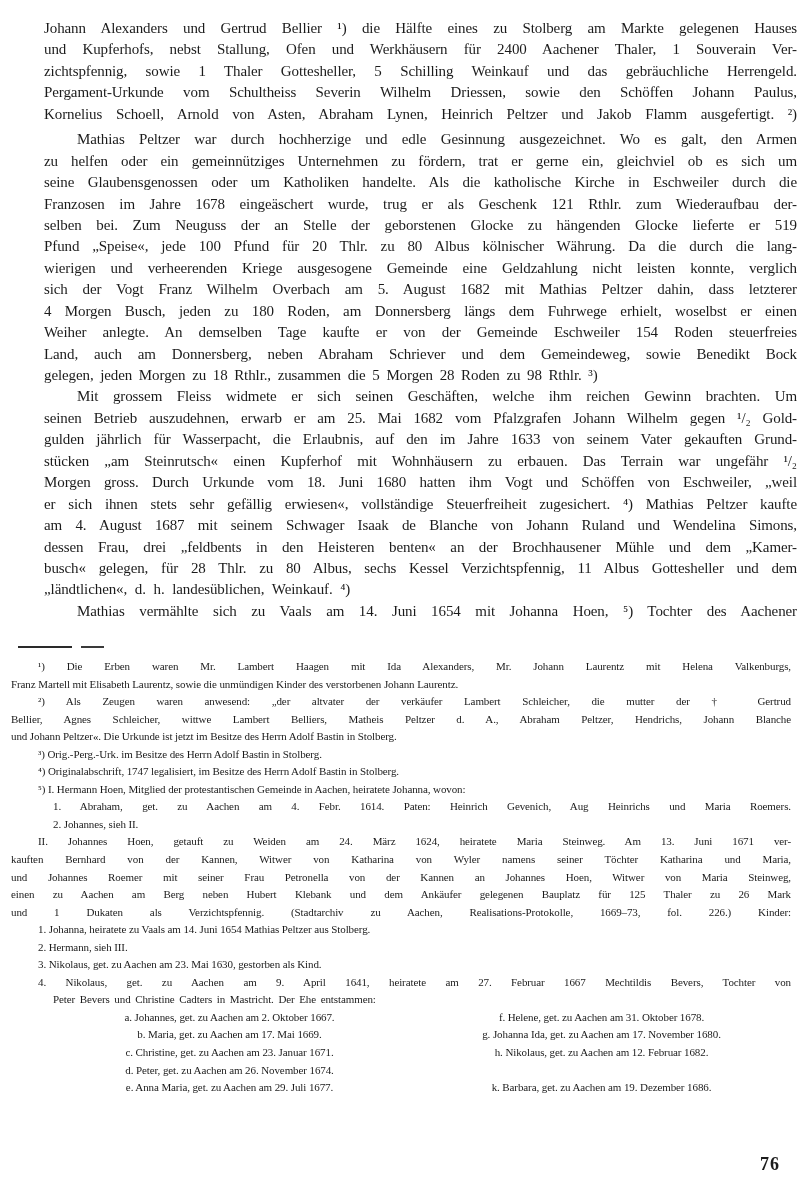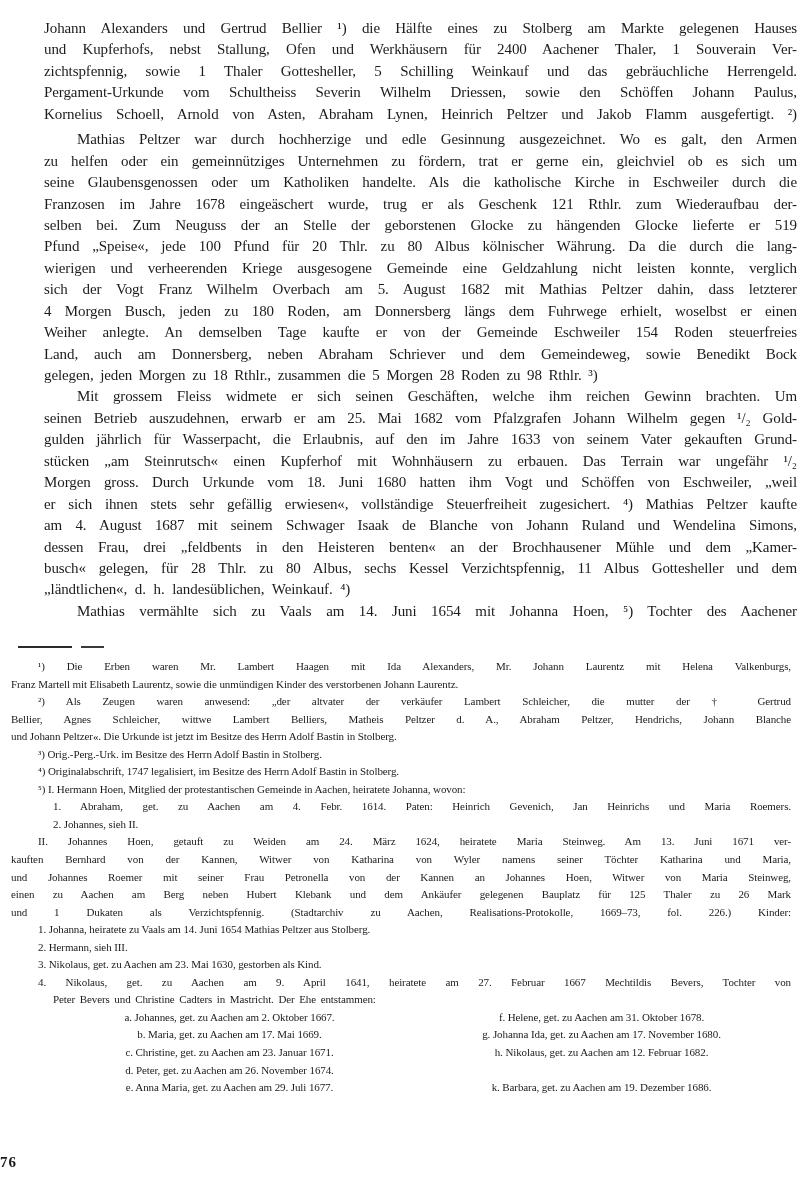--- a/index.html
+++ b/index.html
@@ -36,22 +36,22 @@
     overflow:hidden;
   }
   .f-ind1{padding-left:27px;}
   .f-ind2{padding-left:42px;}
   .fn-cols .row{display:flex;height:17.55px;line-height:17.55px;text-align:center;}
   .fn-cols .cell-l{padding-left:36px;width:365px;overflow:hidden;}
   .fn-cols .cell-r{flex:1;overflow:hidden;}
 
   .page-number{
     position:absolute;top:1154px;left:0;width:780px;
-    text-align:left;
-    font-size:15px;font-weight:bold;letter-spacing:1px;
+    text-align:right;
+    font-size:18px;font-weight:bold;letter-spacing:1px;
   }
 </style>
 </head>
 <body>
 
 <div class="page">
   <div class="body-text" id="body-container">
       <div class="para">
         <div class="line j">Johann Alexanders und Gertrud Bellier ¹) die Hälfte eines zu Stolberg am Markte gelegenen Hauses</div>
         <div class="line j">und Kupferhofs, nebst Stallung, Ofen und Werkhäusern für 2400 Aachener Thaler, 1 Souverain Ver-</div>
@@ -96,21 +96,21 @@
 
   <div class="footnotes" id="footnotes-container">
       <div class="line j f-ind1">¹) Die Erben waren Mr. Lambert Haagen mit Ida Alexanders, Mr. Johann Laurentz mit Helena Valkenburgs,</div>
       <div class="line">Franz Martell mit Elisabeth Laurentz, sowie die unmündigen Kinder des verstorbenen Johann Laurentz.</div>
       <div class="line j f-ind1">²) Als Zeugen waren anwesend: „der altvater der verkäufer Lambert Schleicher, die mutter der † Gertrud</div>
       <div class="line j">Bellier, Agnes Schleicher, wittwe Lambert Belliers, Matheis Peltzer d. A., Abraham Peltzer, Hendrichs, Johann Blanche</div>
       <div class="line">und Johann Peltzer«. Die Urkunde ist jetzt im Besitze des Herrn Adolf Bastin in Stolberg.</div>
       <div class="line f-ind1">³) Orig.-Perg.-Urk. im Besitze des Herrn Adolf Bastin in Stolberg.</div>
       <div class="line f-ind1">⁴) Originalabschrift, 1747 legalisiert, im Besitze des Herrn Adolf Bastin in Stolberg.</div>
       <div class="line f-ind1">⁵) I. Hermann Hoen, Mitglied der protestantischen Gemeinde in Aachen, heiratete Johanna, wovon:</div>
-      <div class="line j f-ind2">1. Abraham, get. zu Aachen am 4. Febr. 1614. Paten: Heinrich Gevenich, Jan Heinrichs und Maria Roemers.</div>
+      <div class="line j f-ind2">1. Abraham, get. zu Aachen am 4. Febr. 1614. Paten: Heinrich Gevenich, Aug Heinrichs und Maria Roemers.</div>
       <div class="line f-ind2">2. Johannes, sieh II.</div>
       <div class="line j f-ind1">II. Johannes Hoen, getauft zu Weiden am 24. März 1624, heiratete Maria Steinweg. Am 13. Juni 1671 ver-</div>
       <div class="line j">kauften Bernhard von der Kannen, Witwer von Katharina von Wyler namens seiner Töchter Katharina und Maria,</div>
       <div class="line j">und Johannes Roemer mit seiner Frau Petronella von der Kannen an Johannes Hoen, Witwer von Maria Steinweg,</div>
       <div class="line j">einen zu Aachen am Berg neben Hubert Klebank und dem Ankäufer gelegenen Bauplatz für 125 Thaler zu 26 Mark</div>
       <div class="line j">und 1 Dukaten als Verzichtspfennig. (Stadtarchiv zu Aachen, Realisations-Protokolle, 1669–73, fol. 226.) Kinder:</div>
       <div class="line f-ind1">1. Johanna, heiratete zu Vaals am 14. Juni 1654 Mathias Peltzer aus Stolberg.</div>
       <div class="line f-ind1">2. Hermann, sieh III.</div>
       <div class="line f-ind1">3. Nikolaus, get. zu Aachen am 23. Mai 1630, gestorben als Kind.</div>
       <div class="line j f-ind1">4. Nikolaus, get. zu Aachen am 9. April 1641, heiratete am 27. Februar 1667 Mechtildis Bevers, Tochter von</div>

